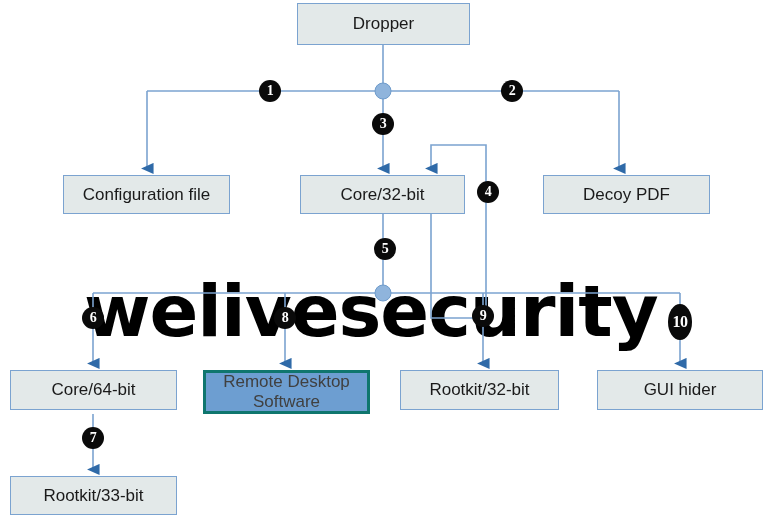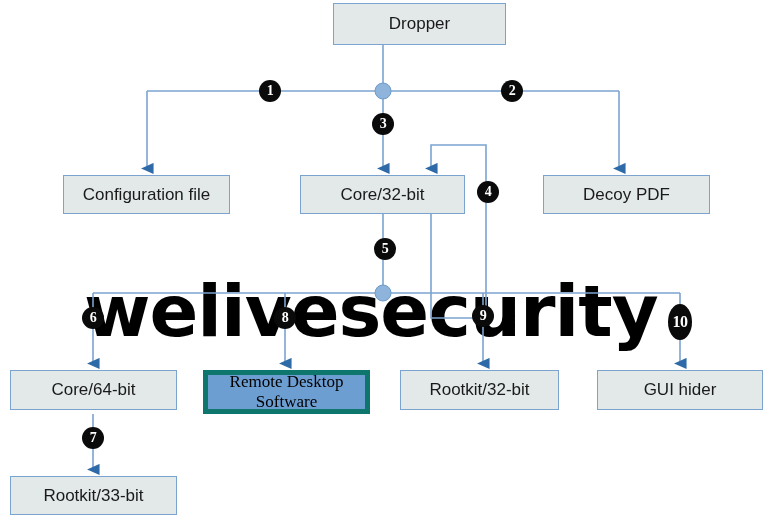--- a/index.html
+++ b/index.html
@@ -37,23 +37,22 @@
     align-items:center;
     justify-content:center;
     text-align:center;
     font-size:17px;
     color:#1a1a1a;
     line-height:1.15;
     padding:2px 4px;
   }
   .node.highlight{
     background:#6d9ed1;
-    border:5px solid #0f766e;
-    color:#000000;
-    font-family:Liberation Serif, serif;
+    border:3px solid #0f766e;
+    color:#404040;
   }
 
   
   .badge{
     position:absolute;
     width:22px;height:22px;
     border-radius:50%;
     background:#0a0a0a;
     color:#ffffff;
     font-family:"Liberation Serif","DejaVu Serif",serif;
@@ -106,21 +105,21 @@
 
       <path d="M680,293 L680,363" marker-end="url(#arrow)"></path>
 
       <path d="M93,414 L93,469" marker-end="url(#arrow)"></path>
     </g>
 
     <circle cx="383" cy="91" r="8" fill="#8fb4dc" stroke="#6e9bcb" stroke-width="1"></circle>
     <circle cx="383" cy="293" r="8" fill="#8fb4dc" stroke="#6e9bcb" stroke-width="1"></circle>
   </svg>
 
-  <div class="node" style="left:297px;top:3px;width:173px;height:42px;margin-left:36px;">Dropper</div>
+  <div class="node" style="left:297px;top:3px;width:173px;height:42px;">Dropper</div>
 
   <div class="node" style="left:63px;top:175px;width:167px;height:39px;">Configuration file</div>
 
   <div class="node" style="left:300px;top:175px;width:165px;height:39px;">Core/32-bit</div>
 
   <div class="node" style="left:535px;top:175px;width:167px;height:39px;margin-left:8px;">Decoy PDF</div>
 
   <div class="node" style="left:10px;top:370px;width:167px;height:40px;">Core/64-bit</div>
 
   <div class="node highlight" style="left:203px;top:370px;width:167px;height:44px;flex-direction:column;">

